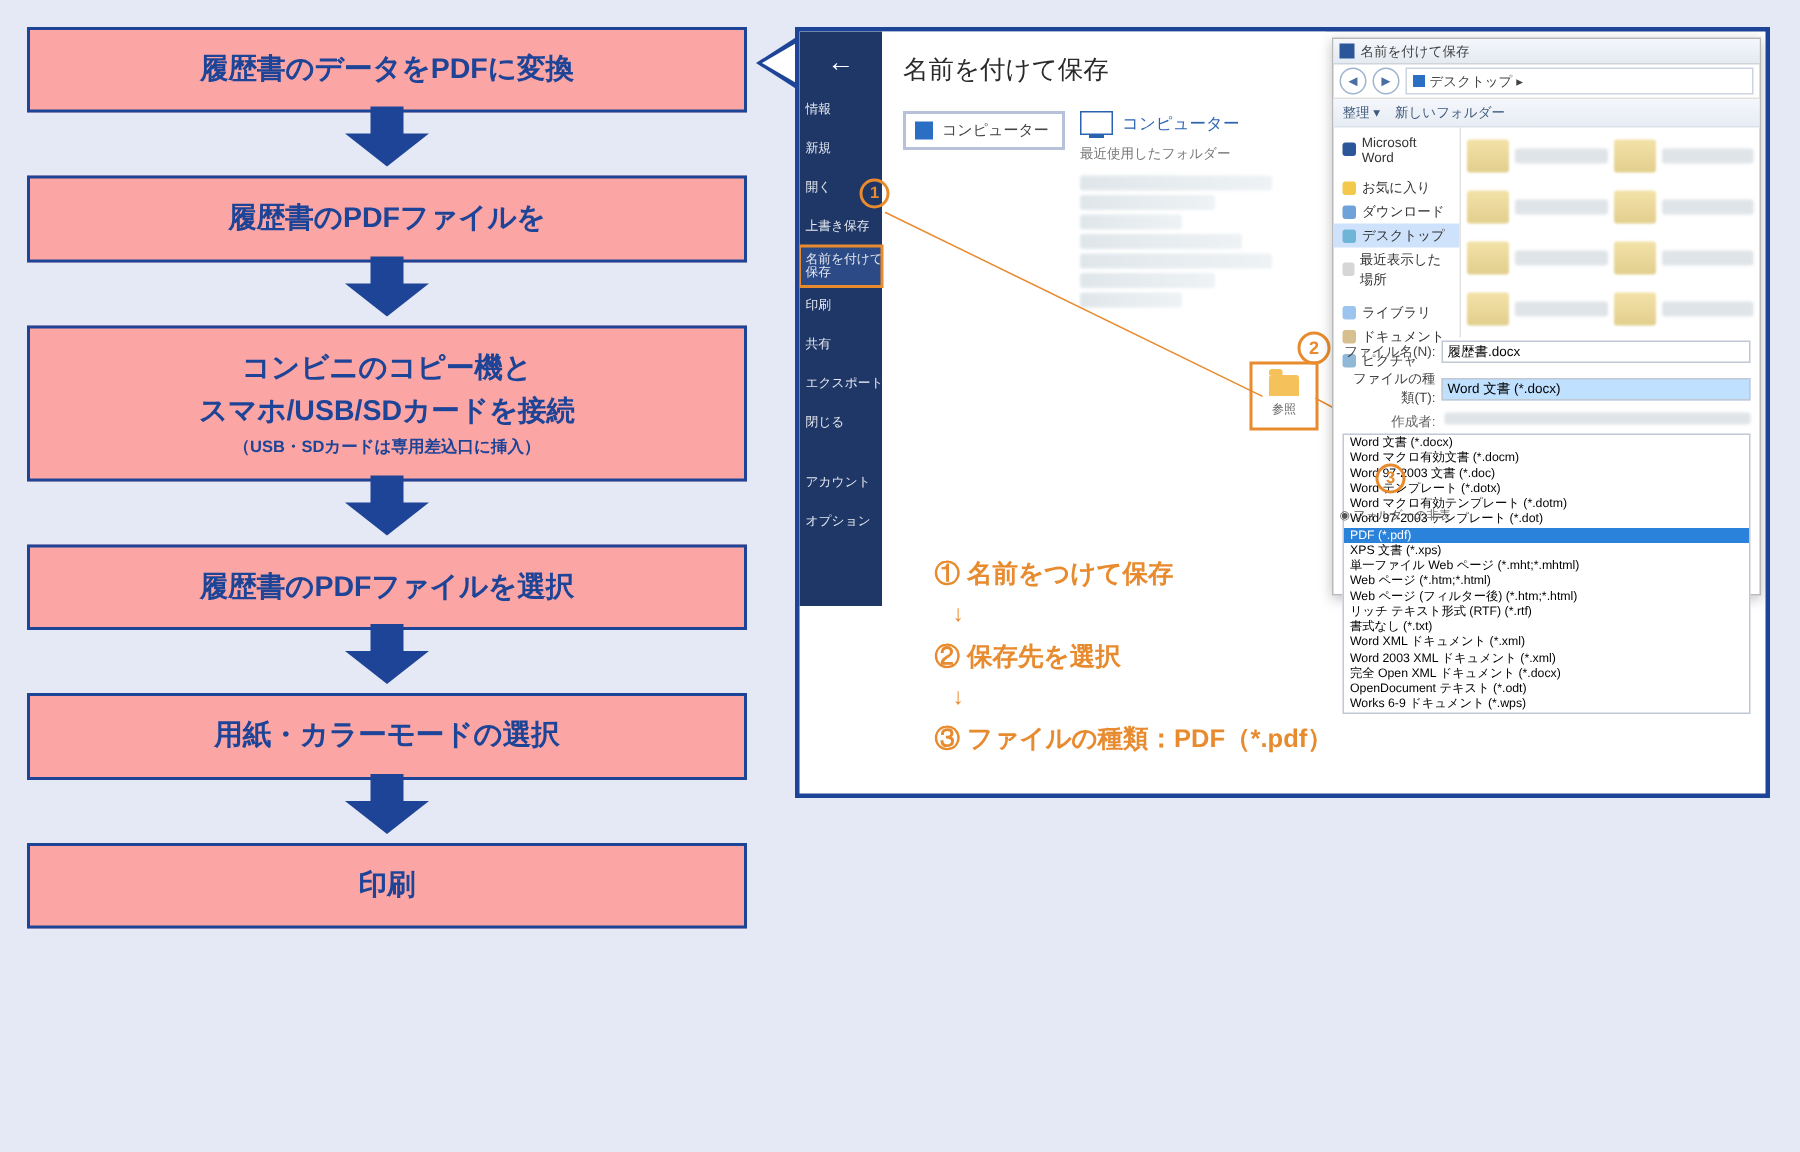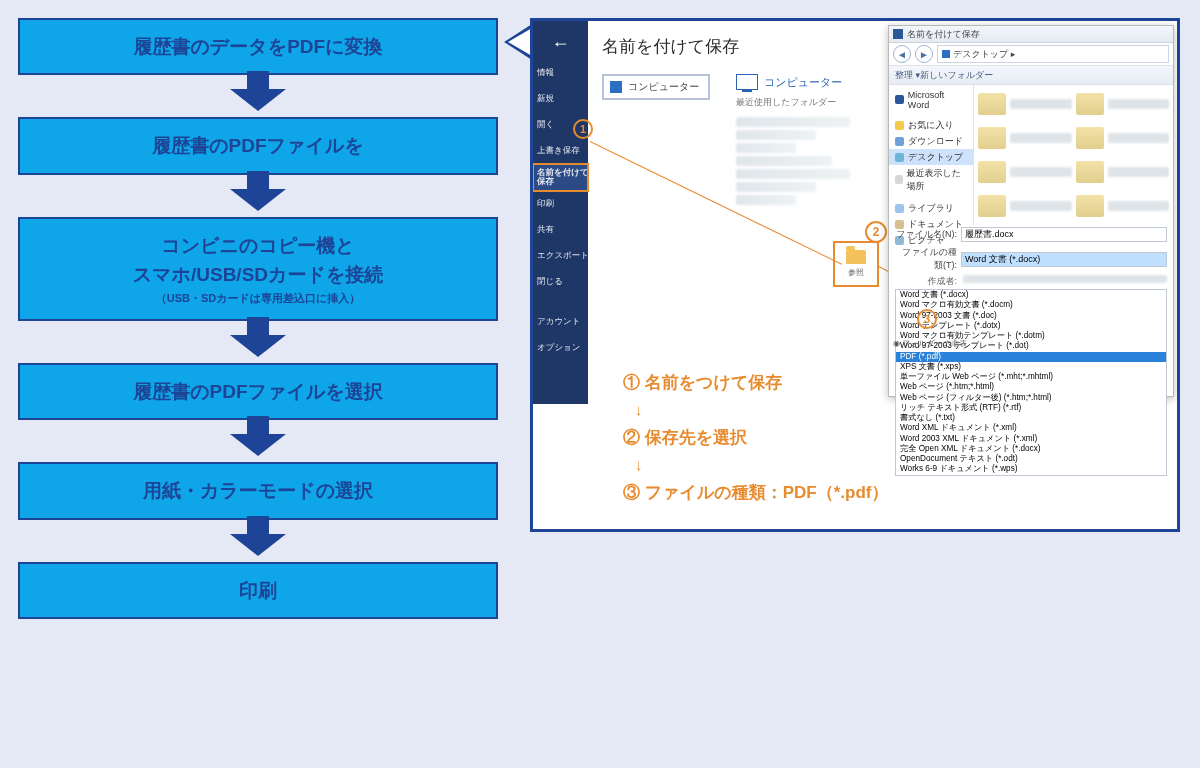--- a/index.html
+++ b/index.html
@@ -15,21 +15,21 @@
     position: absolute;
     left: 18px;
     top: 18px;
     width: 480px;
     display: flex;
     flex-direction: column;
     align-items: center;
   }
   .step {
     width: 100%;
-    background: #0ea5e9;
+    background: #fca5a5;
     border: 2px solid #1d4496;
     box-sizing: border-box;
     padding: 12px 10px;
     text-align: center;
     font-weight: 700;
     color: #1d4496;
     line-height: 1.55;
     font-size: 19px;
   }
   .step.small { font-size: 19px; }
@@ -114,21 +114,20 @@
     overflow: hidden;
     cursor: default;
   }
   .word-nav .navitem.sel {
     background: #2c4a85;
     outline: 2px solid #e88b2f;
     outline-offset: -1px;
     position: relative;
     padding: 4px 4px;
     line-height: 1.1;
-    font-weight: bold;
   }
   .marker1 {
     position:absolute;
     left:40px; top:98px;
     width:16px;height:16px;
     border:2px solid #e88b2f;
     border-radius:50%;
     color:#e88b2f;
     font-size:11px; font-weight:700;
     text-align:center; line-height:16px;
@@ -137,21 +136,21 @@
   .word-body {
     flex: 1;
     background: #fff;
     padding: 14px 14px 0 14px;
   }
   .saveas-title {
     font-size: 17px;
     color: #2b2b2b;
     margin-bottom: 16px;
   }
-  .col-pair { display:flex; gap:26px; }
+  .col-pair { display:flex; gap:10px; }
   .col-left { width: 108px; }
   .loc-box {
     display:flex; align-items:center; gap:6px;
     border: 2px solid #b7c2da;
     padding: 4px 6px;
     font-size: 10px;
     color:#444;
   }
   .ico-sq { width:12px;height:12px;display:inline-block;background:#2a6fc4; }
   .col-right { flex:1; font-size:10px; }
@@ -186,21 +185,21 @@
     border:1px solid #b9b9b9;
     background:#fff;
     box-shadow:0 2px 8px rgba(0,0,0,0.25);
     font-size:9px;
   }
   .dlg-title{height:16px;background:linear-gradient(#f4f7fc,#e4eaf2);border-bottom:1px solid #cfd4db;display:flex;align-items:center;gap:4px;padding:0 4px;color:#444;}
   .dlg-title .wlogo{width:10px;height:10px;background:#2b579a;}
   .dlg-nav{height:22px;display:flex;align-items:center;gap:4px;padding:0 4px;border-bottom:1px solid #e2e2e2;}
   .round{width:16px;height:16px;border:1px solid #9eb3d0;border-radius:50%;display:inline-flex;align-items:center;justify-content:center;color:#4a6fa5;font-size:10px;}
   .crumb{flex:1;height:16px;border:1px solid #cbd4e0;display:flex;align-items:center;padding:0 4px;color:#444;}
-  .dlg-tool{height:18px;background:linear-gradient(#f4f7fc,#e7edf4);display:flex;align-items:center;gap:0;padding:0 6px;color:#405a7d;border-bottom:1px solid #dbe1e8;}
+  .dlg-tool{height:18px;background:linear-gradient(#f4f7fc,#e7edf4);display:flex;align-items:center;gap:10px;padding:0 6px;color:#405a7d;border-bottom:1px solid #dbe1e8;}
   .dlg-body{display:flex;height:140px;}
   .dlg-side{width:84px;border-right:1px solid #e2e2e2;padding:3px 0;}
   .side-item{display:flex;align-items:center;gap:4px;padding:1.5px 6px;color:#333;}
   .side-item.sel{background:#cfe2fb;}
   .side-item .dot{width:9px;height:9px;border-radius:2px;}
   .dot.star{background:#f3c94b}.dot.dl{background:#6fa2d8}.dot.desk{background:#6fb5d8}.dot.rec{background:#d6d6d6}
   .dot.lib{background:#9cc4ef}.dot.doc{background:#d6c08f}.dot.pic{background:#8fb9d6}
   .dot.wd{background:#2b579a}
   .dlg-files{flex:1;padding:4px;display:grid;grid-template-columns:1fr 1fr;gap:4px;}
   .file-thumb{display:flex;align-items:center;gap:4px;}

